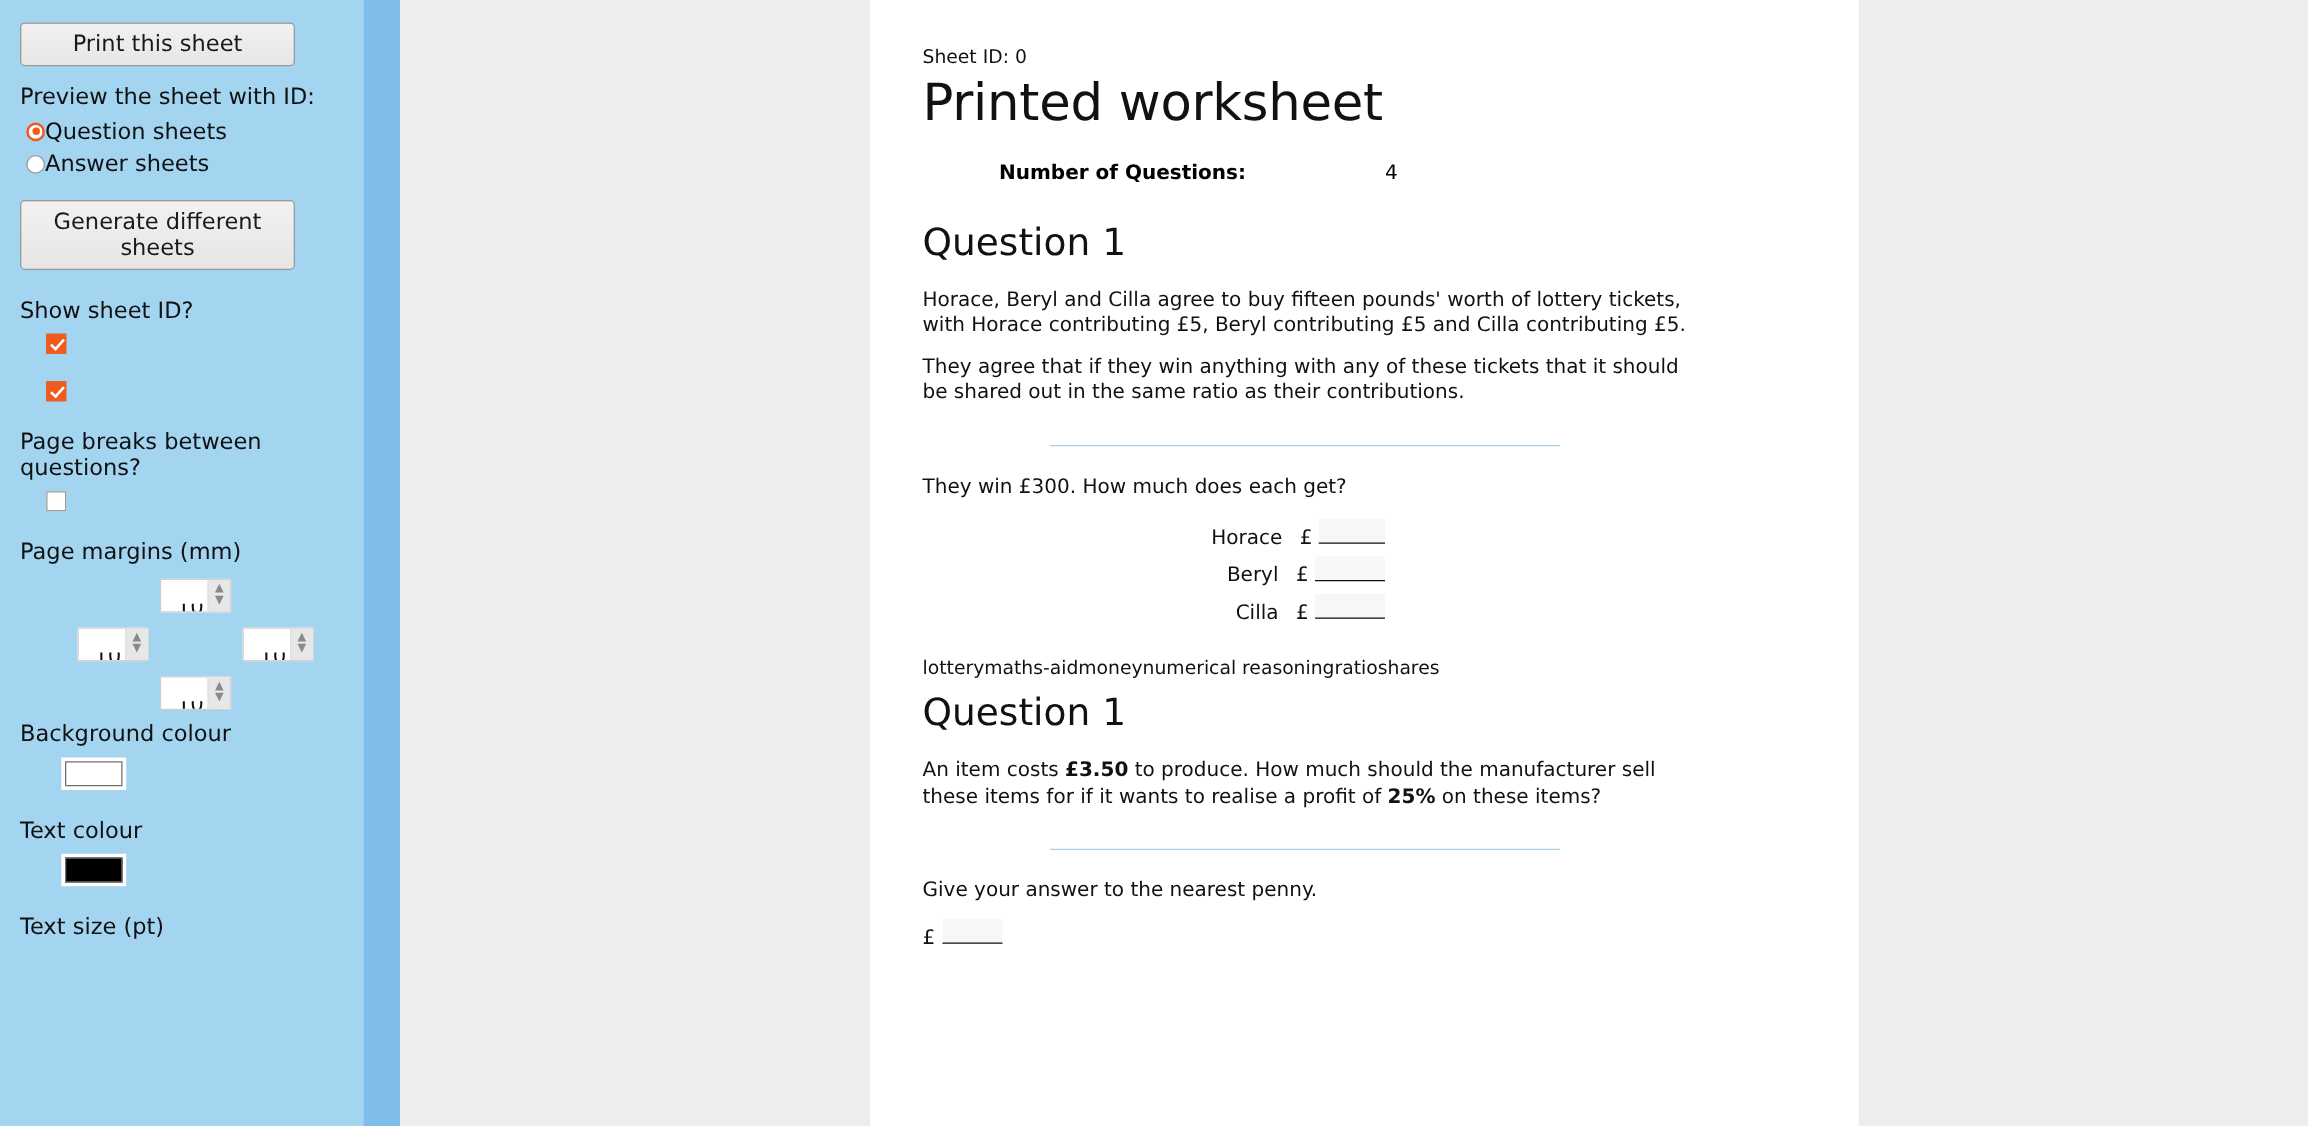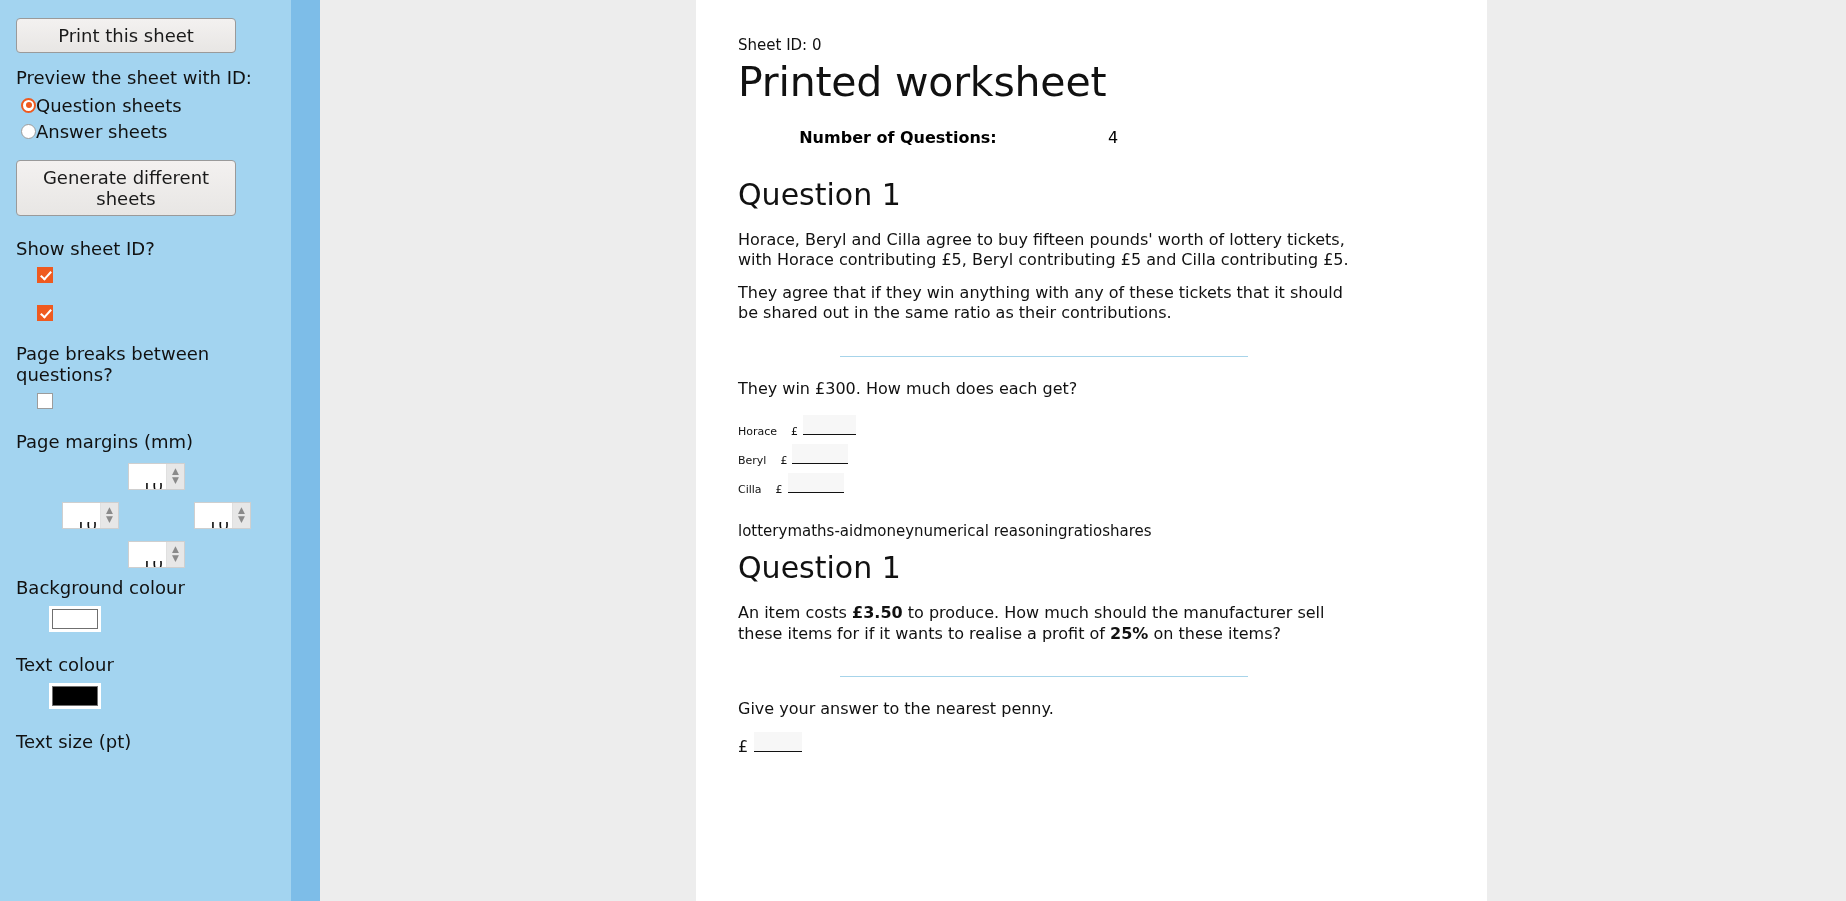--- a/index.html
+++ b/index.html
@@ -231,22 +231,23 @@
     width: 408px;
   }
 
   .answer-rows {
     margin-top: 16px;
     width: 370px;
   }
   .ans-row {
     display: flex;
     align-items: baseline;
+    justify-content: flex-end;
     margin-bottom: 6px;
-    font-size: 11px;
+    font-size: 16px;
     color: #111;
   }
   .ans-name { text-align: right; }
   .ans-currency { margin: 0 5px 0 14px; }
   .ans-blank {
     display: inline-block;
     width: 53px;
     height: 19px;
     background: #f7f7f7;
     border-bottom: 1px solid #111;

